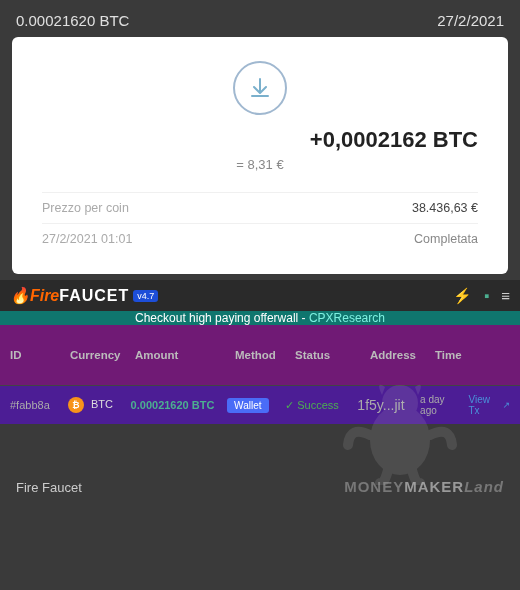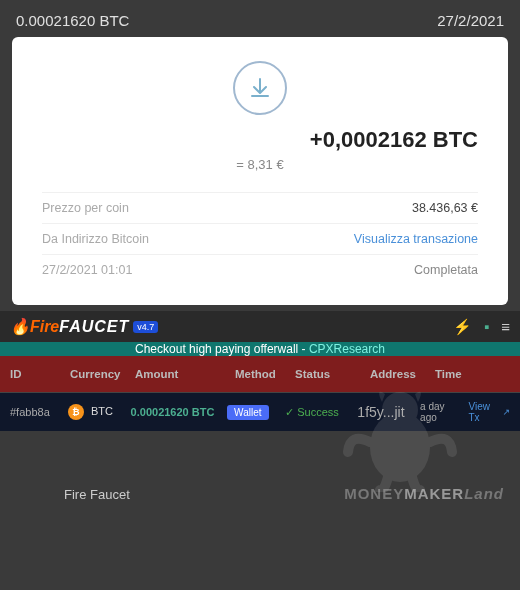--- a/index.html
+++ b/index.html
@@ -102,21 +102,20 @@
     .ff-fire {
       color: #ff6600;
       font-size: 16px;
       font-weight: bold;
       font-style: italic;
     }
     .ff-faucet {
       color: #fff;
       font-size: 16px;
       font-weight: bold;
-      font-style: italic;
       letter-spacing: 1px;
     }
     .ff-version {
       background: #1d4ed8;
       color: #fff;
       font-size: 9px;
       padding: 1px 4px;
       border-radius: 3px;
       margin-left: 4px;
     }
@@ -141,42 +140,42 @@
     }
     .promo-text { color: #fff; }
     .promo-link { color: #7ef0e0; text-decoration: none; }
 
     
     .table-wrap {
       background: #2e2e2e;
     }
     .table-header {
       display: flex;
-      padding: 12px 10px;
-      background: #7f1d1d;
+      padding: 24px 10px;
+      background: #701a75;
       border-bottom: 1px solid #444;
     }
     .th {
       color: #bbb;
       font-size: 11.5px;
       font-weight: bold;
     }
     .col-id    { width: 60px; }
     .col-curr  { width: 65px; }
     .col-amt   { width: 100px; }
     .col-meth  { width: 60px; }
     .col-stat  { width: 75px; }
     .col-addr  { width: 65px; }
     .col-time  { width: 45px; }
 
     .table-row-data {
       display: flex;
       padding: 8px 10px;
       align-items: center;
-      background: #0f172a;
+      background: #4c1d95;
       border-bottom: 1px solid #3a3a3a;
     }
     .td {
       font-size: 11px;
       color: #ddd;
     }
     .td-id { color: #aaa; }
     .td-amt { color: #4caf90; font-weight: bold; }
     .td-meth-btn {
       background: #4a6cf7;
@@ -245,24 +244,20 @@
         <path d="M5 21 L21 21" stroke="#7ab0cc" stroke-width="2" stroke-linecap="round"></path>
       </svg>
     </div>
   </div>
   <div class="receipt-amount-btc">+0,0002162 BTC</div>
   <div class="receipt-amount-eur">= 8,31 €</div>
 
   <div class="receipt-row">
     <span class="receipt-label">Prezzo per coin</span>
     <span class="receipt-value">38.436,63 €</span>
-  </div>
-  <div class="receipt-row">
-    <span class="receipt-label">Da Indirizzo Bitcoin</span>
-    <a class="receipt-link" href="#">Visualizza transazione</a>
   </div>
   <div class="receipt-row">
     <span class="receipt-label">27/2/2021 01:01</span>
     <span class="receipt-status">Completata</span>
   </div>
 </div>
 
 <div class="ff-bar">
   <div class="ff-logo">
     <span class="ff-fire">🔥</span>
@@ -305,21 +300,21 @@
       <span style="color:#4caf50;">✓ </span>
       <span>Success</span>
     </span>
     <span class="td td-addr col-addr">1f5y...jit</span>
     <span class="td td-time" style="margin-right:6px;">a day ago</span>
     <span class="td td-view">View Tx</span>
     <span style="color:#4a90d9;font-size:9px;">↗</span>
   </div>
 </div>
 
-<div style="position:relative; background:#3a3a3a; height:90px;padding-left:48px;">
+<div style="position:relative; background:#3a3a3a; height:90px;">
 
   <svg style="position:absolute; right:60px; bottom:30px; opacity:0.13;" width="120" height="110" viewBox="0 0 120 110">
 
     <ellipse cx="60" cy="65" rx="30" ry="35" fill="#ccc"></ellipse>
 
     <circle cx="60" cy="28" r="18" fill="#ccc"></circle>
 
     <path d="M42 20 Q35 5 45 12" fill="#ccc"></path>
     <path d="M78 20 Q85 5 75 12" fill="#ccc"></path>
 

